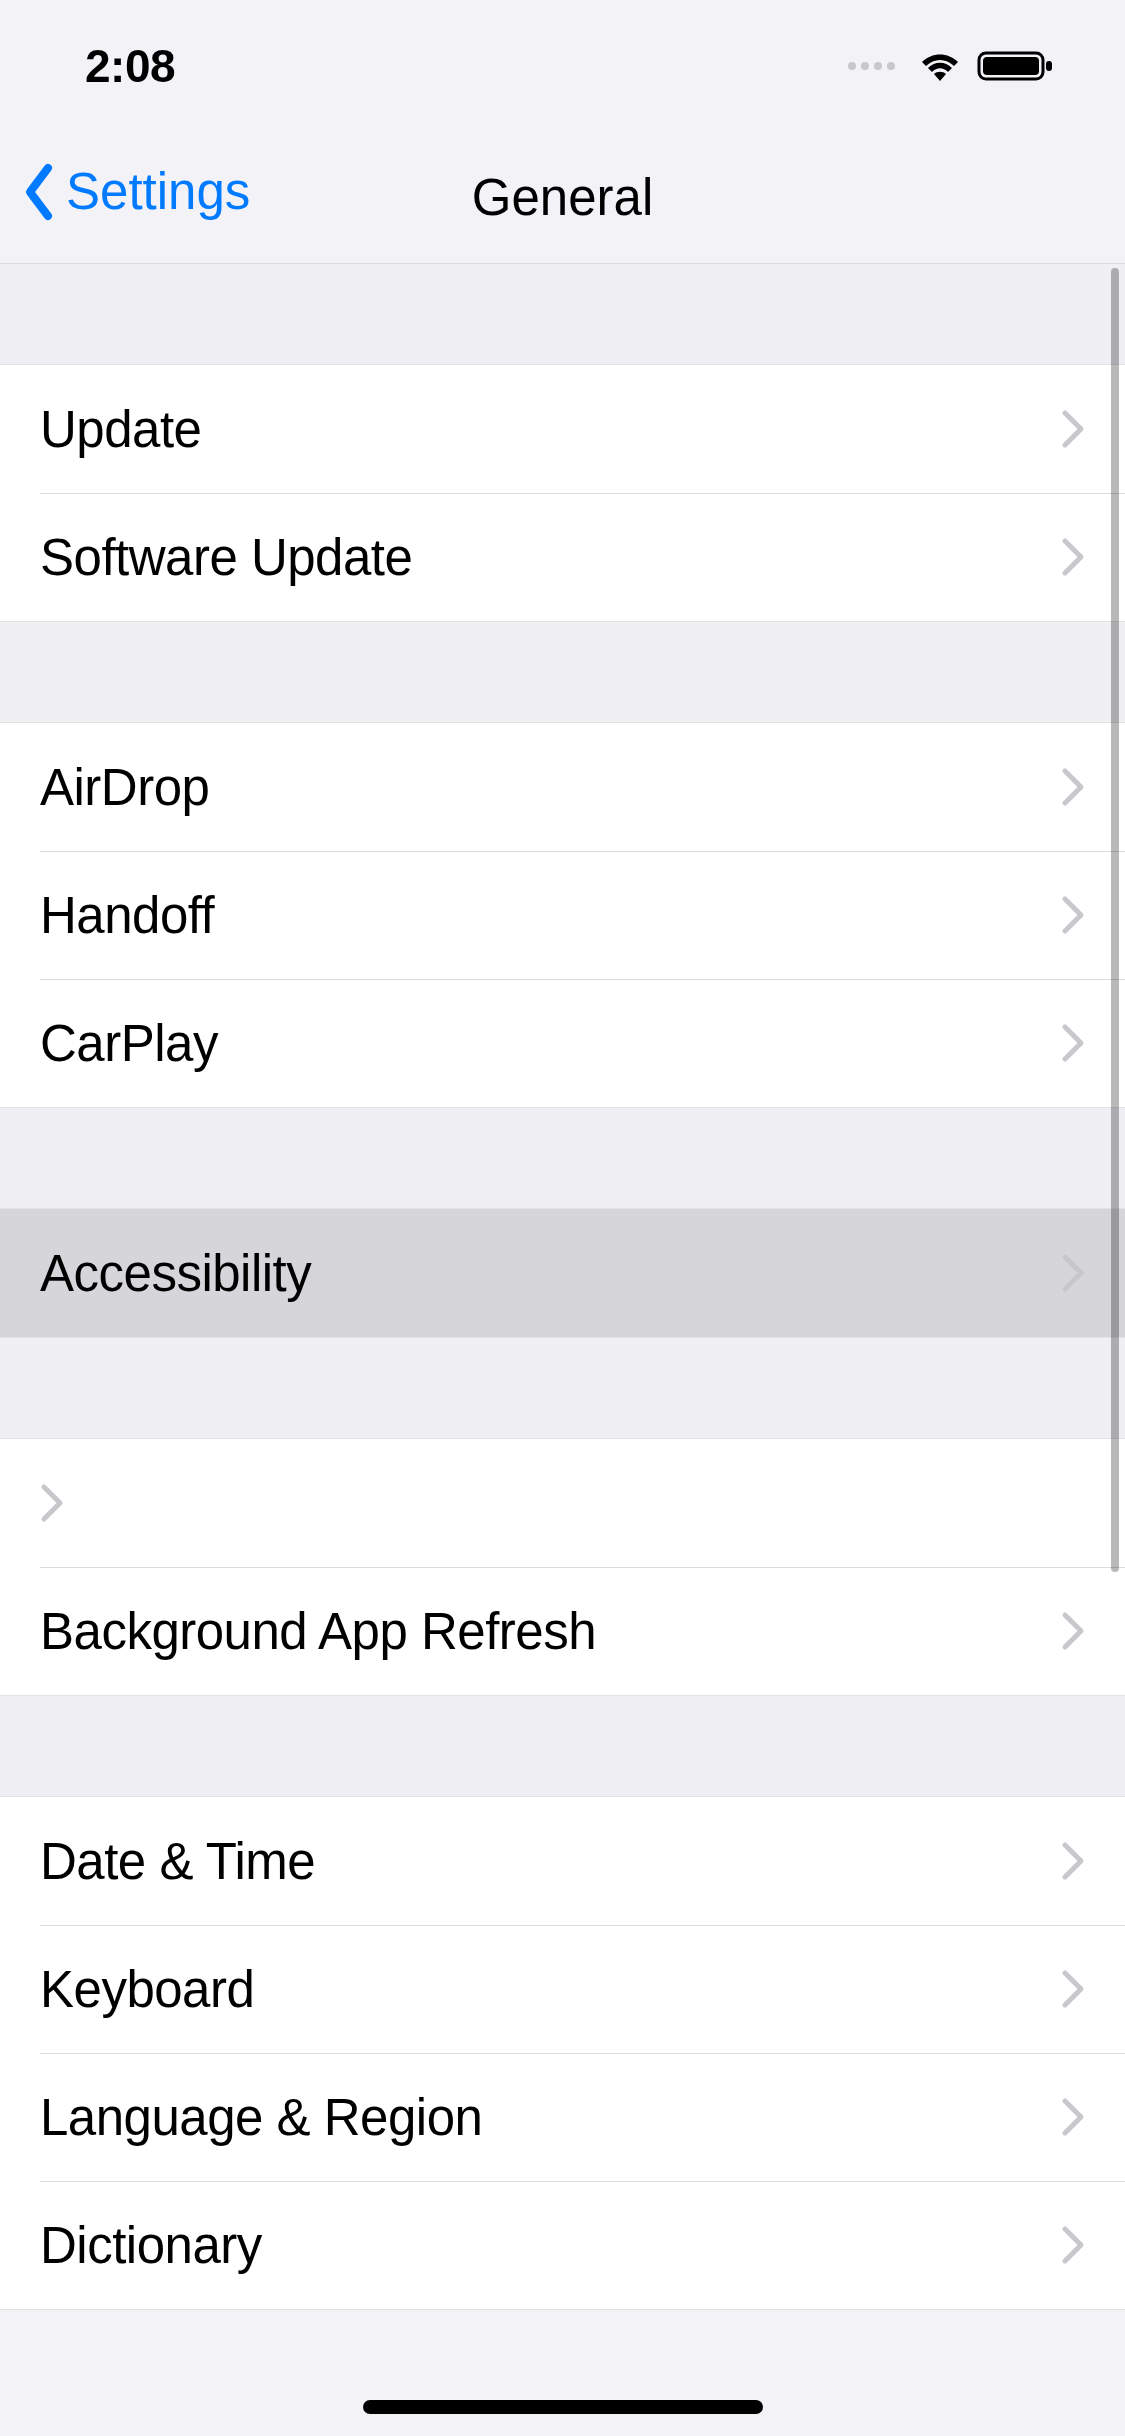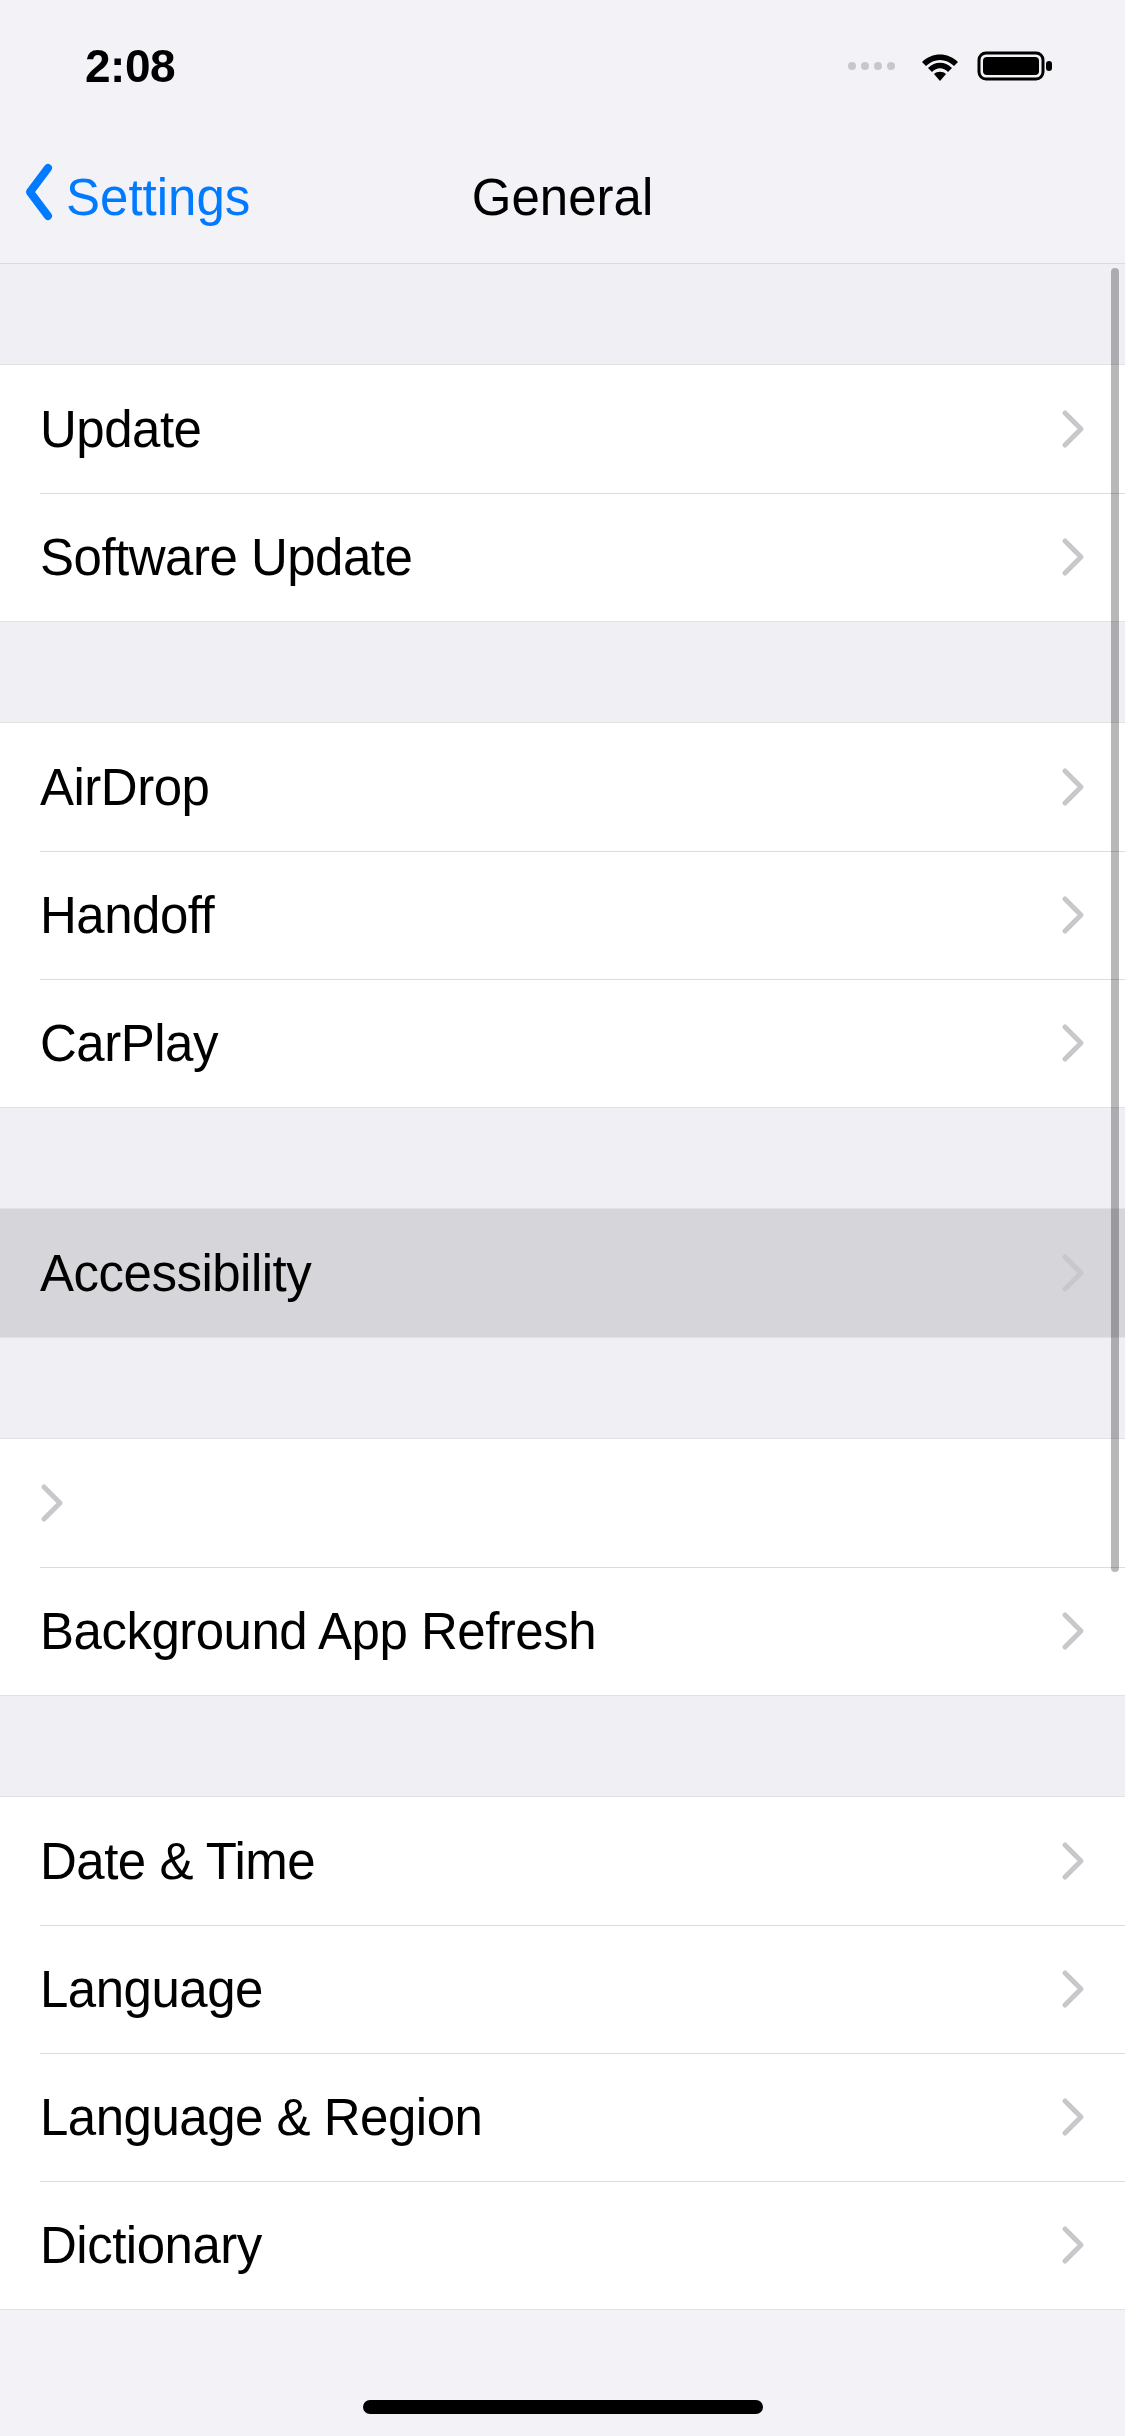--- a/index.html
+++ b/index.html
@@ -58,21 +58,21 @@
 
     .nav-bar {
       height: 132px;
       display: flex;
       align-items: center;
       position: relative;
       border-bottom: 1px solid rgba(60,60,67,0.13);
     }
     .nav-back {
       display: flex;
-      align-items: center;
+      align-items: flex-start;
       padding-left: 20px;
       color: #007aff;
       font-size: 51px;
       gap: 8px;
     }
     .nav-back svg {
       width: 38px;
       height: 60px;
     }
     .nav-title {
@@ -274,21 +274,21 @@
     <div class="section">
       <div class="row">
         <div class="row-label">Date &amp; Time</div>
         <span class="row-chevron">
           <svg viewBox="0 0 24 40">
             <path d="M4 4 L20 20 L4 36" fill="none" stroke="#c7c7cc" stroke-width="5" stroke-linecap="round" stroke-linejoin="round"></path>
           </svg>
         </span>
       </div>
       <div class="row">
-        <div class="row-label">Language</div>
+        <div class="row-label">Keyboard</div>
         <span class="row-chevron">
           <svg viewBox="0 0 24 40">
             <path d="M4 4 L20 20 L4 36" fill="none" stroke="#c7c7cc" stroke-width="5" stroke-linecap="round" stroke-linejoin="round"></path>
           </svg>
         </span>
       </div>
       <div class="row">
         <div class="row-label">Language &amp; Region</div>
         <span class="row-chevron">
           <svg viewBox="0 0 24 40">

